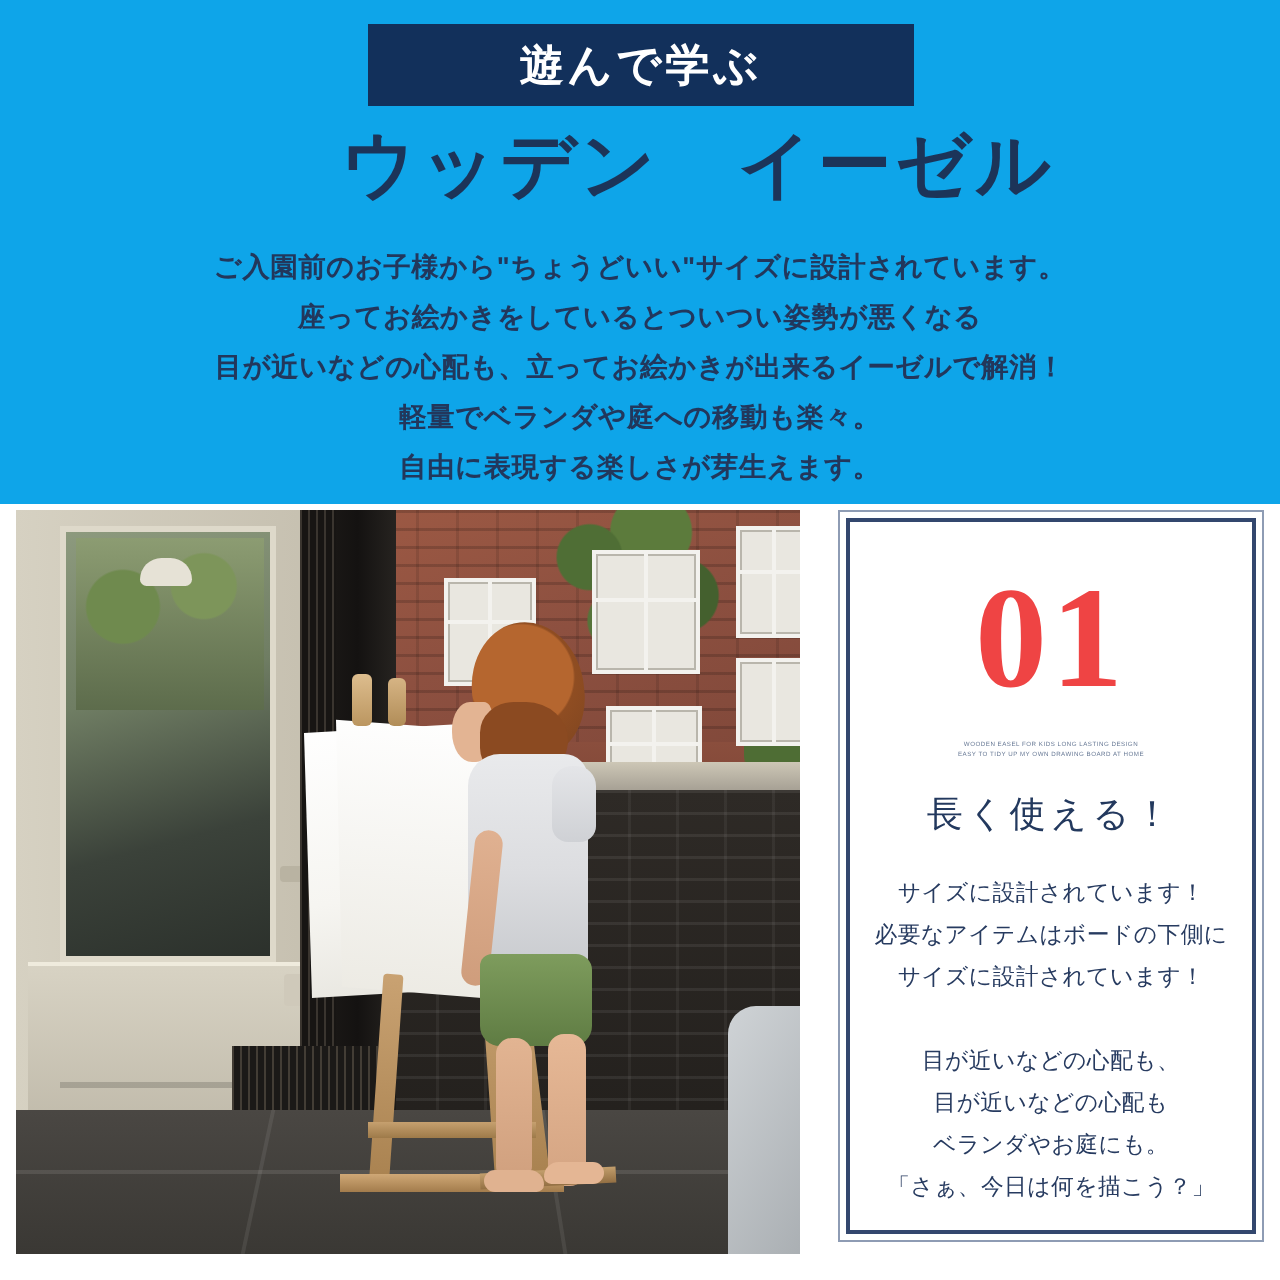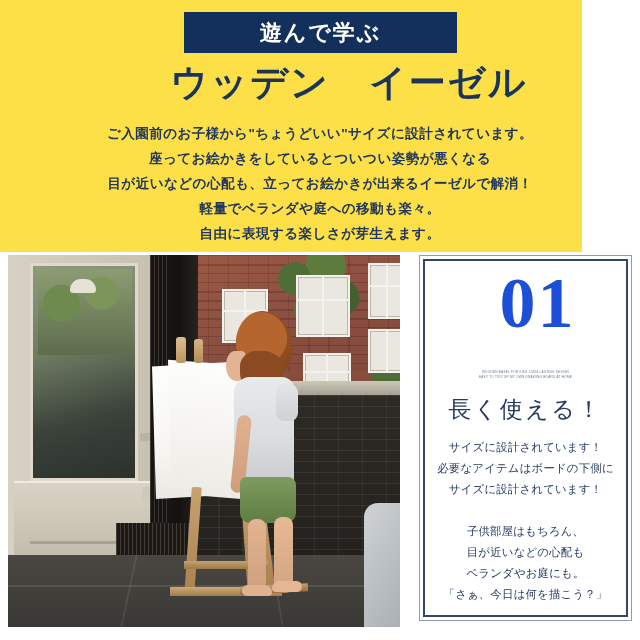--- a/index.html
+++ b/index.html
@@ -18,23 +18,23 @@
     height: 640px;
     background: #ffffff;
     overflow: hidden;
   }
 
   
   .hero {
     position: absolute;
     left: 0;
     top: 0;
-    width: 582px;
+    width: 640px;
     height: 252px;
-    background: #fde047;
+    background: #0ea5e9;
   }
   .eyebrow-banner {
     position: absolute;
     left: 184px;
     top: 12px;
     width: 273px;
     height: 41px;
     background: #12305b;
     display: flex;
     align-items: center;
@@ -376,30 +376,29 @@
     width: 100%;
     height: 100%;
     border: 2px solid #33476e;
     box-sizing: border-box;
     position: relative;
     background: #ffffff;
   }
 
   .panel-number {
     position: absolute;
-    left: 0; top: 6px;
+    left: 0; top: 22px;
     width: 100%;
     text-align: center;
     font-family: "Liberation Serif", "DejaVu Serif", serif;
     font-size: 72px;
     font-weight: 700;
-    color: #1d4ed8;
+    color: #ef4444;
     line-height: 1;
     letter-spacing: 2px;
-    margin-left: 12px;
   }
   .panel-microtext {
     position: absolute;
     left: 0; top: 109px;
     width: 100%;
     text-align: center;
     color: #4a5f80;
     font-size: 3.1px;
     letter-spacing: 0.25px;
     line-height: 5px;
@@ -407,21 +406,21 @@
     white-space: nowrap;
   }
   .panel-microtext span { display: block; }
 
   .panel-heading {
     position: absolute;
     left: 0; top: 137px;
     width: 100%;
     text-align: center;
     color: #23395e;
-    font-size: 23px;
+    font-size: 18px;
     font-weight: 400;
     letter-spacing: 2.5px;
     line-height: 1;
     white-space: nowrap;
   }
 
   .panel-body {
     position: absolute;
     left: 0; top: 176px;
     width: 100%;
@@ -550,21 +549,21 @@
           <span>EASY TO TIDY UP  MY OWN DRAWING BOARD AT HOME</span>
         </div>
 
         <div class="panel-heading">長く使える！</div>
 
         <div class="panel-body">
           <span class="pb-line">サイズに設計されています！</span>
           <span class="pb-line">必要なアイテムはボードの下側に</span>
           <span class="pb-line">サイズに設計されています！</span>
           <span class="pb-gap"></span>
-          <span class="pb-line">子供部屋はもちろん、</span>
+          <span class="pb-line">目が近いなどの心配も、</span>
           <span class="pb-line">目が近いなどの心配も</span>
           <span class="pb-line">ベランダやお庭にも。</span>
           <span class="pb-line">「さぁ、今日は何を描こう？」</span>
         </div>
 
       </div>
     </div>
 
   </div>
 </div>

